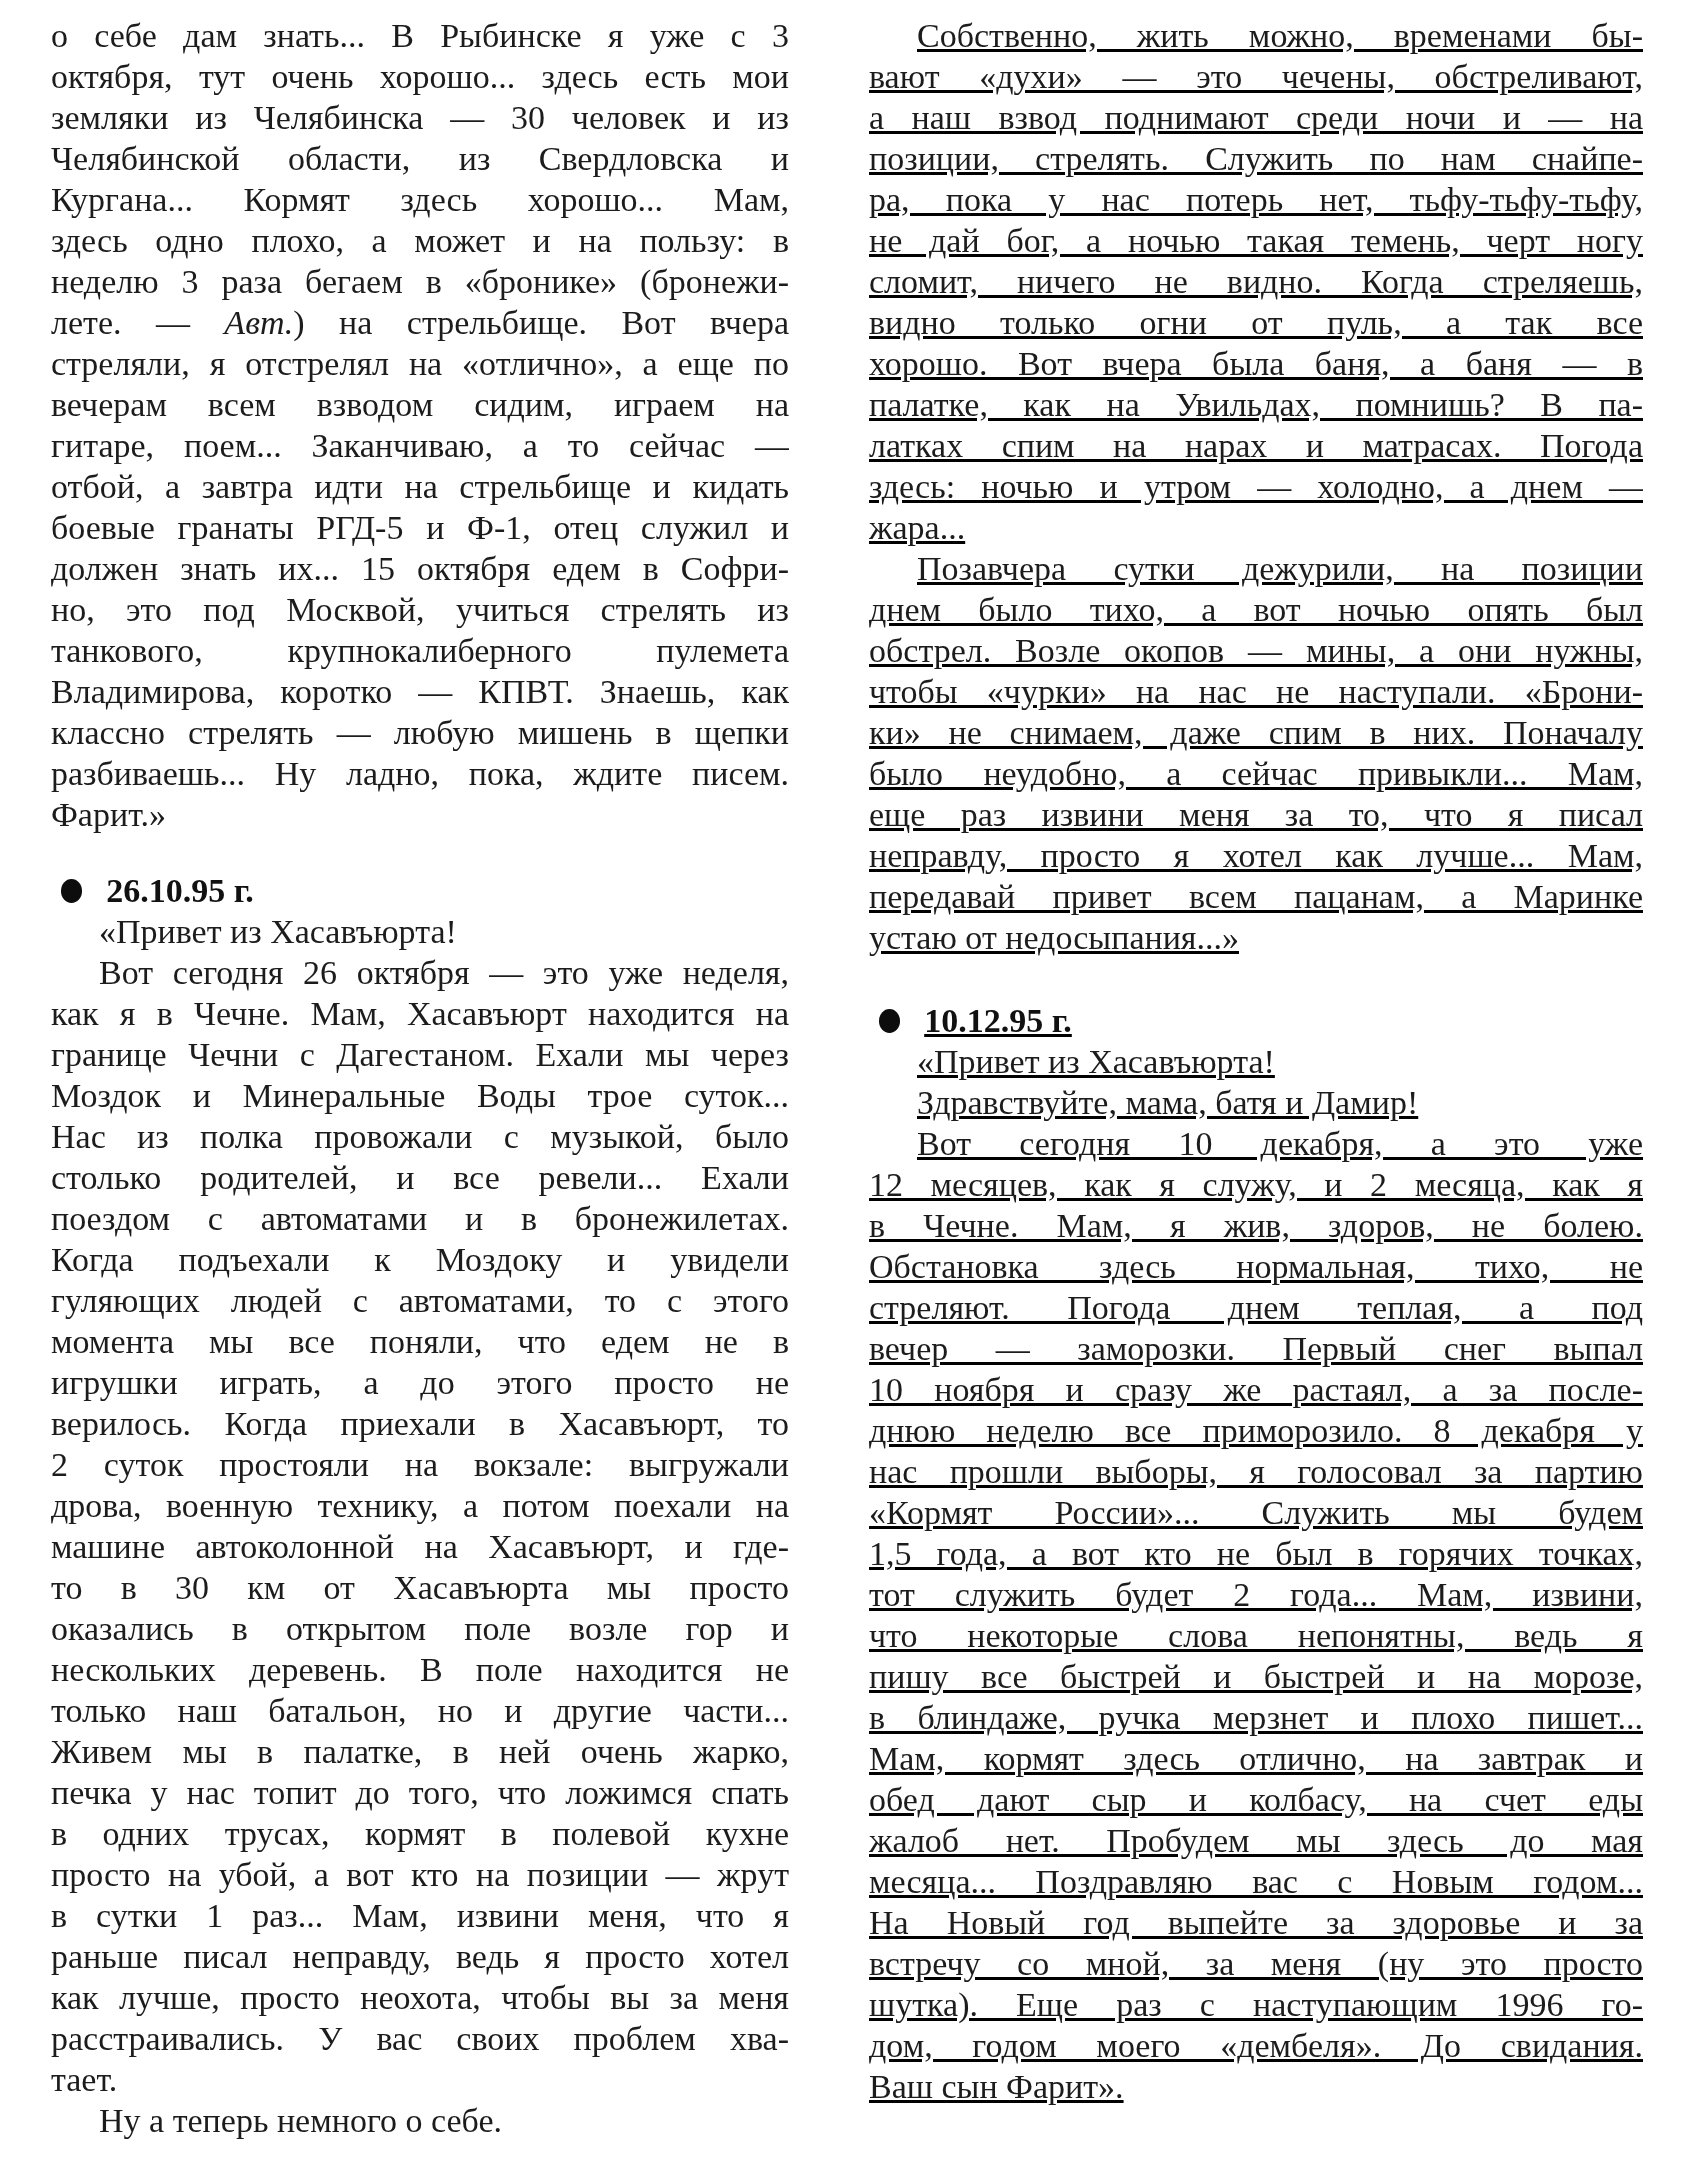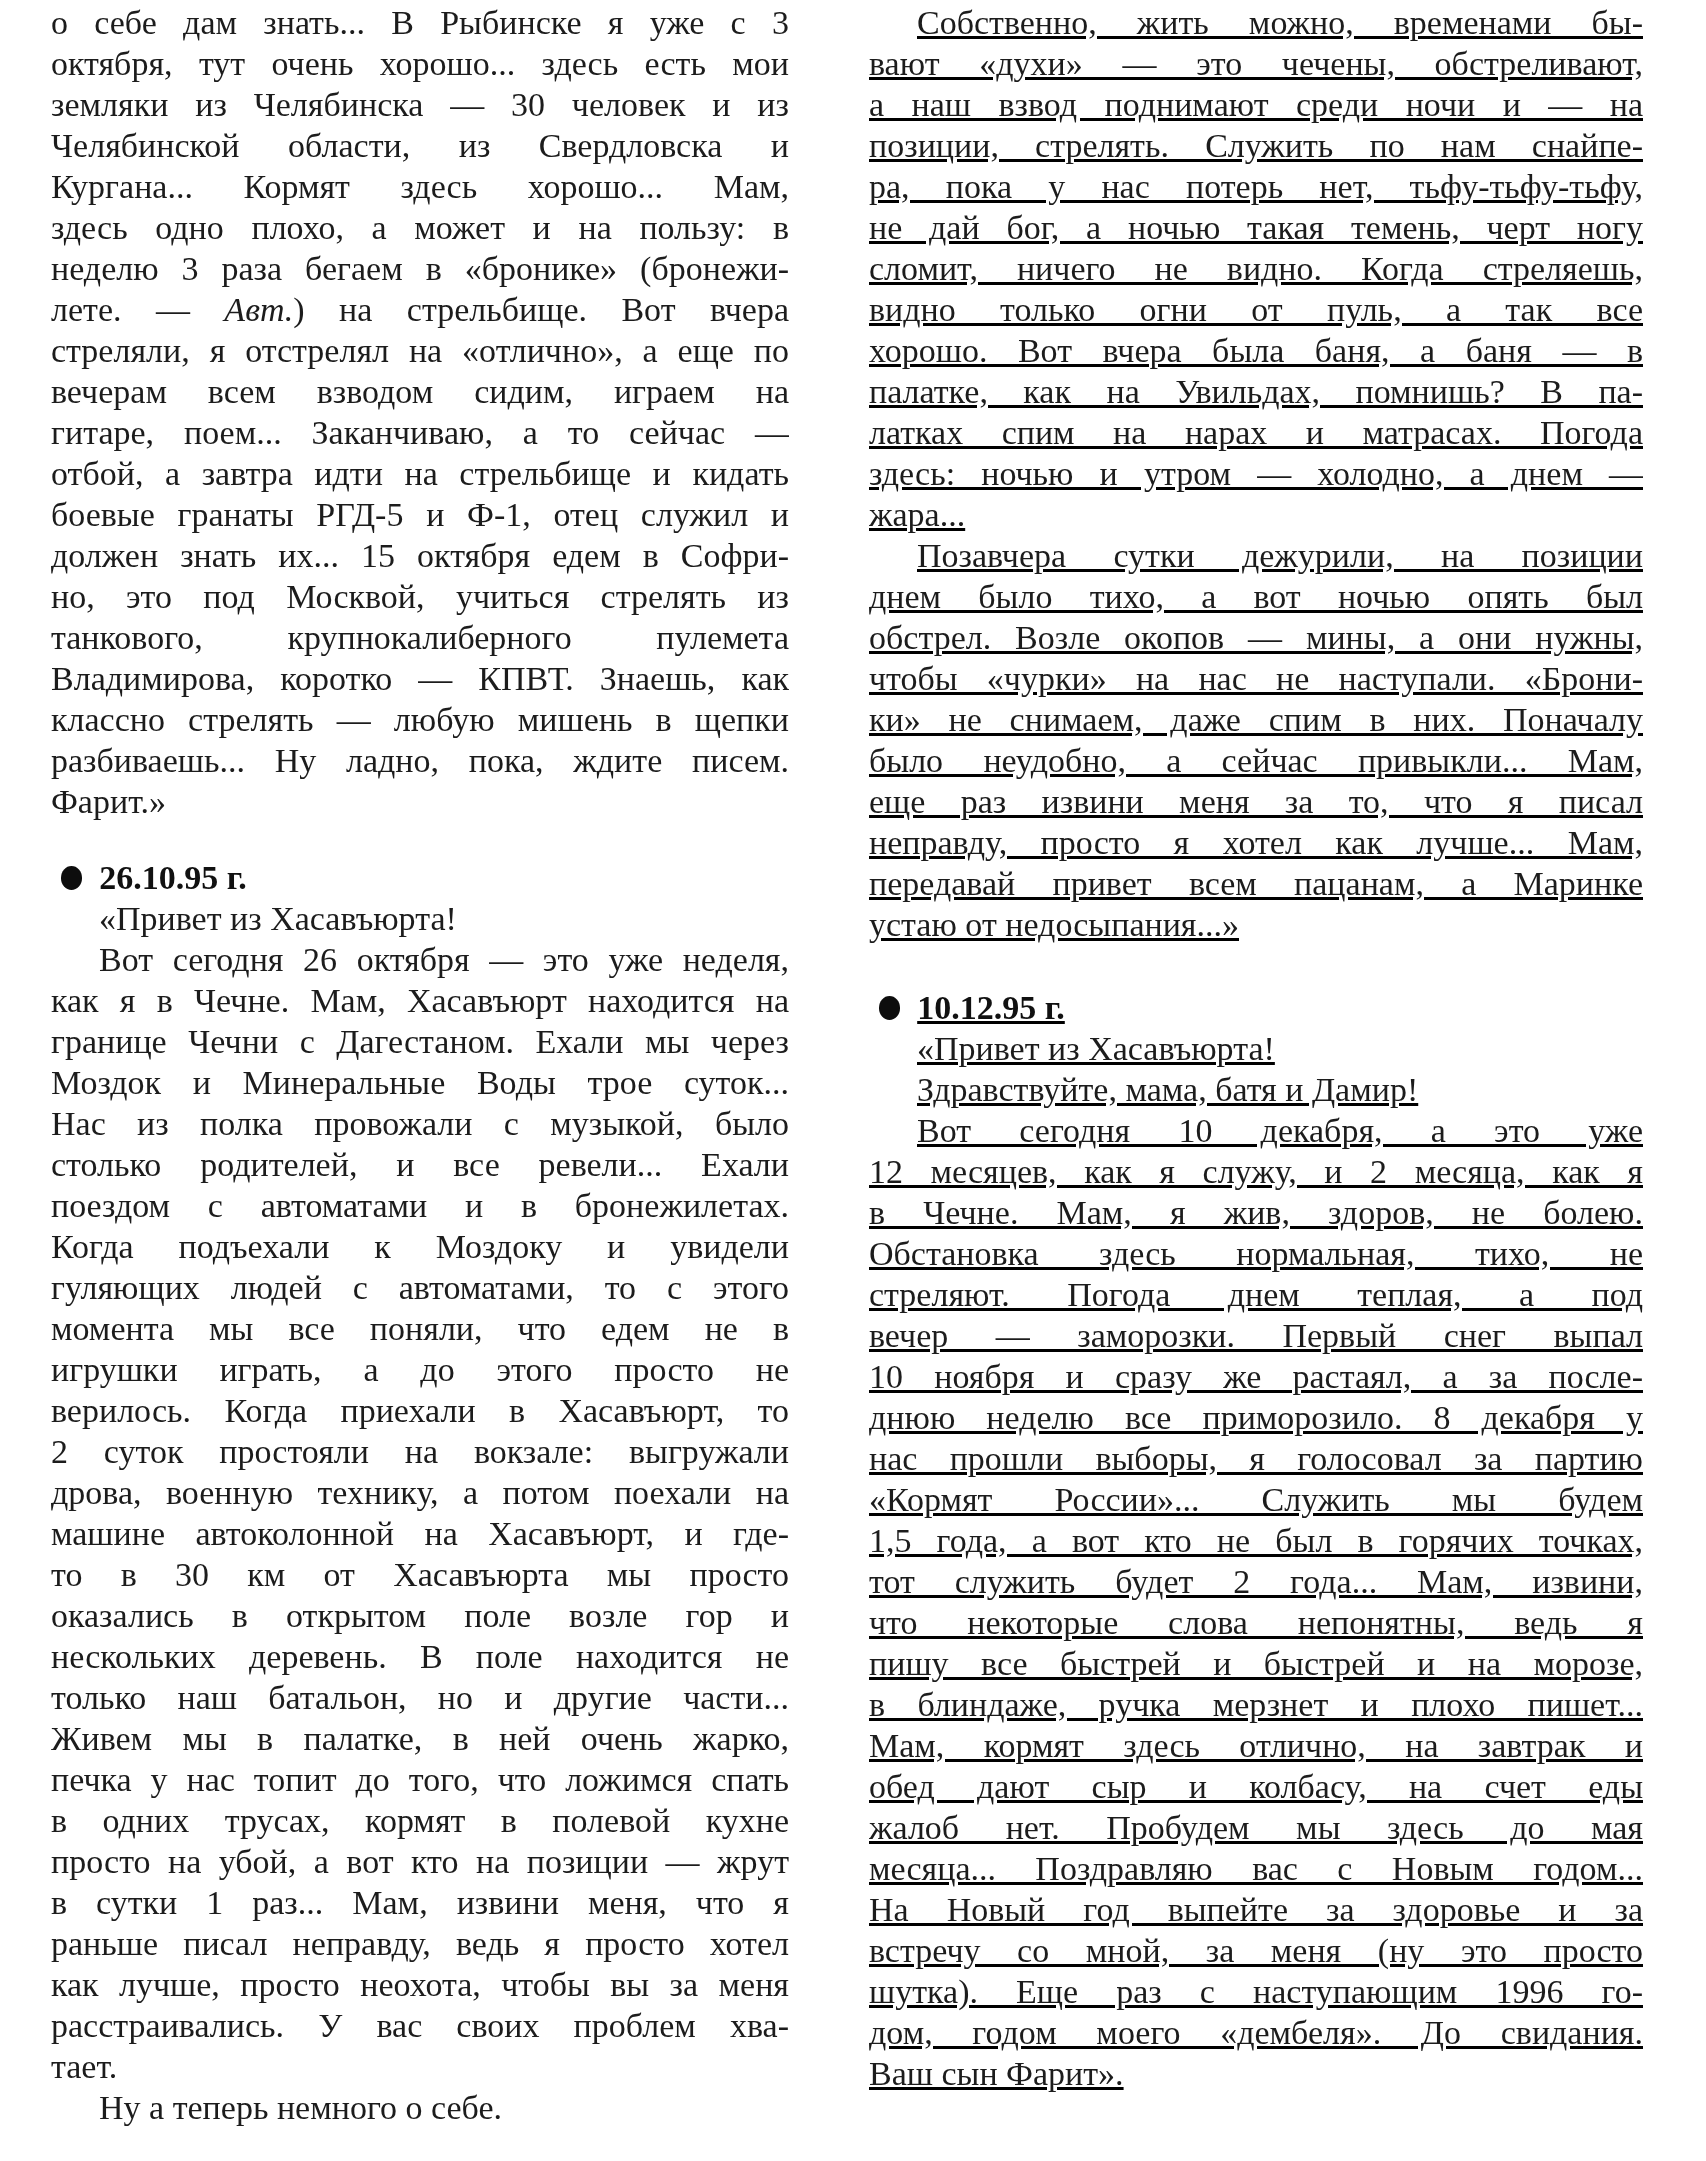--- a/index.html
+++ b/index.html
@@ -1,38 +1,38 @@
 <!DOCTYPE html>
 <html style="font-size:13px"><head>
 <meta charset="utf-8">
 <style>
   html, body { margin: 0; padding: 0; background: #ffffff; }
   body { width: 1707px; height: 2161px; position: relative; overflow: hidden; }
-  .col { position: absolute; top: 2px; }
+  .col { position: absolute; top: 15px; }
   .col-left { left: 51px; width: 738px; }
   .col-right { left: 869px; width: 774px; text-decoration: underline; }
   .line {
     font-family: "Liberation Serif", "DejaVu Serif", serif;
     font-size: 34px;
     line-height: 41px;
     height: 41px;
     color: #1c1c1c;
     white-space: nowrap;
     text-align: justify;
     text-align-last: justify;
     overflow: hidden;
   }
   .line.last { text-align-last: left; }
   .line.indent { padding-left: 48px; }
   .line .italic { font-style: italic; }
   .heading {
     font-family: "Liberation Serif", "DejaVu Serif", serif;
     font-size: 34px; line-height: 41px; height: 41px;
     font-weight: bold; color: #111; padding-left: 9.6px;
-    display: flex; align-items: center; gap: 17px;
+    display: flex; align-items: center; gap: 24px;
   }
   .bullet { width: 21.6px; height: 24px; border-radius: 50%; background: #0d0d0d; display: inline-block; }
   .gap-sm { height: 35px; }
   .gap-md { height: 42px; }
 </style>
 </head>
 <body>
 
 <div class="col col-left">
   <div>

